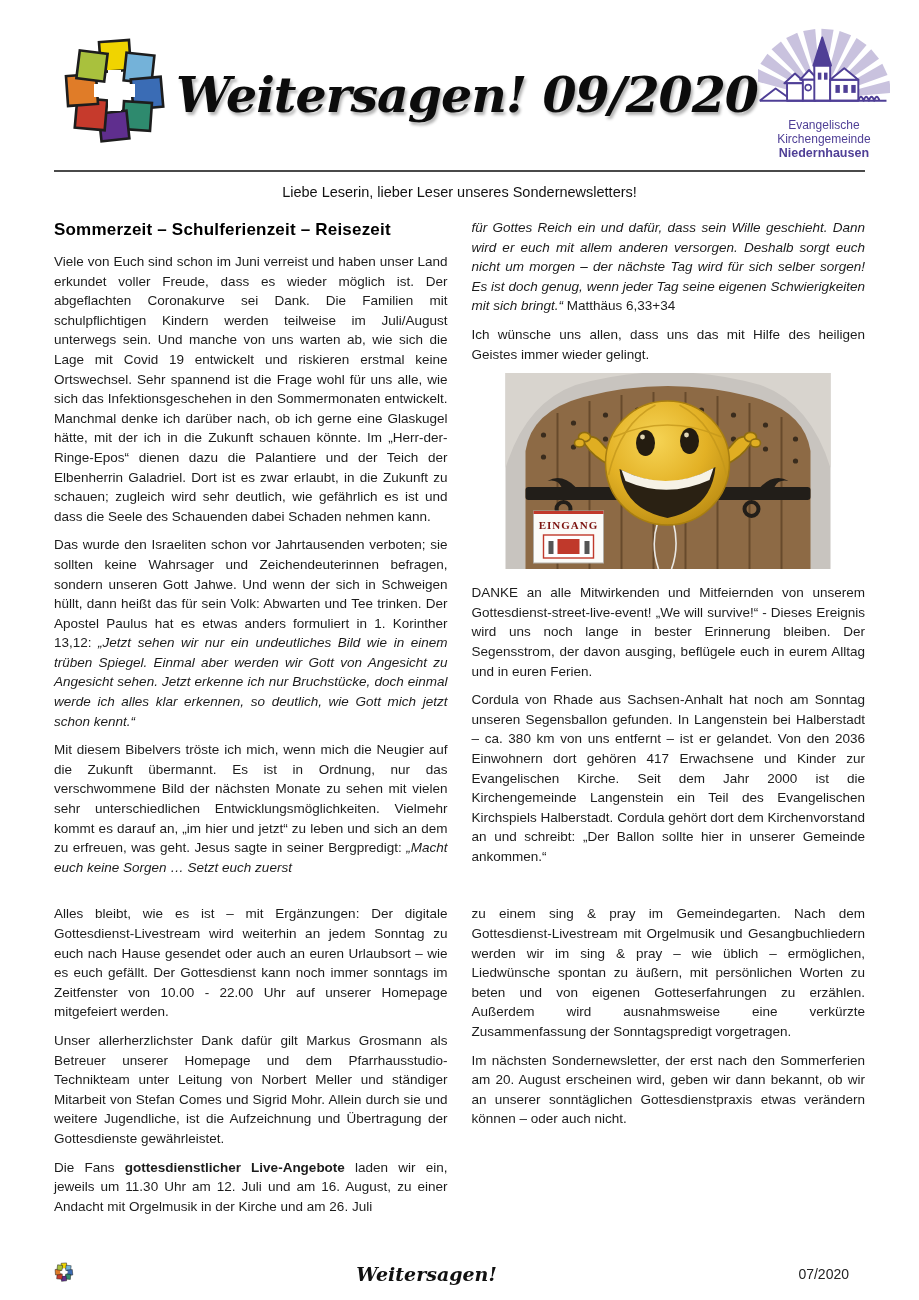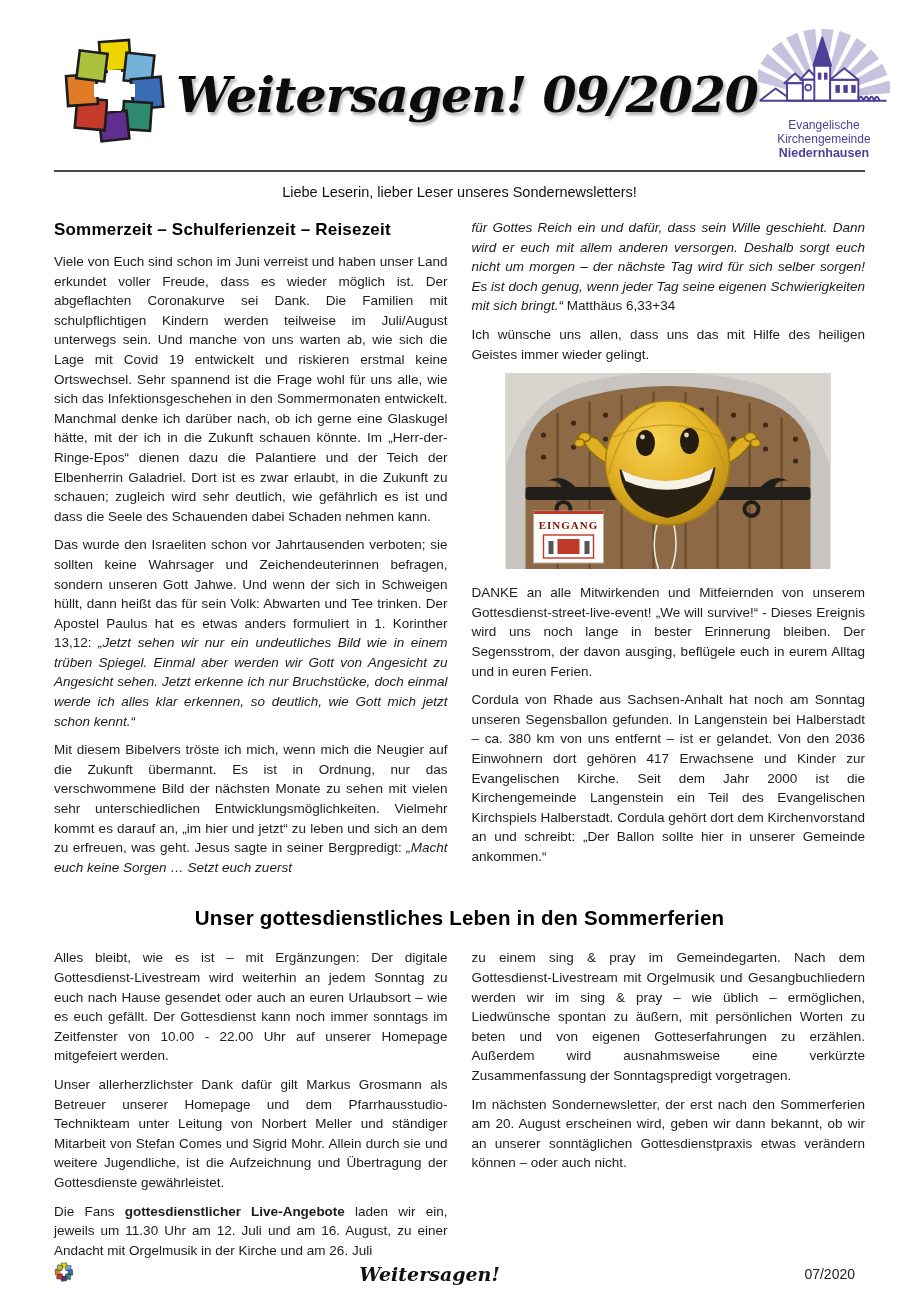--- a/index.html
+++ b/index.html
@@ -46,21 +46,21 @@
   }
   .it{font-style:italic;}
   .bd{font-weight:bold;}
   .photo-wrap{margin:6px 0 10px 0;text-align:center;}
   .sec2-heading{
     text-align:center;font-size:20.5px;font-weight:bold;
     margin:20px 0 14px 0;color:#000;letter-spacing:0.2px;
   }
   
   .footer{
-    position:absolute;left:54px;right:64px;bottom:14px;
+    position:absolute;left:54px;right:70px;bottom:14px;
     display:flex;align-items:center;
   }
   .footer-logo{width:20px;flex:0 0 20px;}
   .footer-brand{
     flex:1;text-align:center;
     font-family:"DejaVu Serif", serif;font-style:italic;font-weight:700;
     font-size:19px;color:#111;
   }
   .footer-issue{flex:0 0 70px;text-align:right;font-size:14px;color:#222;}
 </style>
@@ -230,21 +230,20 @@
             <rect x="79" y="168" width="5" height="13" fill="#555"></rect>
           </g>
         </svg>
       </div>
 
       <p>DANKE an alle Mitwirkenden und Mitfeiernden von unserem Gottesdienst-street-live-event! „We will survive!“ - Dieses Ereignis wird uns noch lange in bester Erinnerung bleiben. Der Segensstrom, der davon ausging, beflügele euch in eurem Alltag und in euren Ferien.</p>
       <p>Cordula von Rhade aus Sachsen-Anhalt hat noch am Sonntag unseren Segensballon gefunden. In Langenstein bei Halberstadt – ca. 380 km von uns entfernt – ist er gelandet. Von den 2036 Einwohnern dort gehören 417 Erwachsene und Kinder zur Evangelischen Kirche. Seit dem Jahr 2000 ist die Kirchengemeinde Langenstein ein Teil des Evangelischen Kirchspiels Halberstadt. Cordula gehört dort dem Kirchenvorstand an und schreibt: „Der Ballon sollte hier in unserer Gemeinde ankommen.“</p>
     </div>
   </div>
 
-  <div class="sec2-heading">Unser gottesdienstliches Leben in den Sommerferien</div>
 
   <div class="cols body-text">
     <div class="col">
       <p>Alles bleibt, wie es ist – mit Ergänzungen: Der digitale Gottesdienst-Livestream wird weiterhin an jedem Sonntag zu euch nach Hause gesendet oder auch an euren Urlaubsort – wie es euch gefällt. Der Gottesdienst kann noch immer sonntags im Zeitfenster von 10.00 - 22.00 Uhr auf unserer Homepage mitgefeiert werden.</p>
       <p>Unser allerherzlichster Dank dafür gilt Markus Grosmann als Betreuer unserer Homepage und dem Pfarrhausstudio-Technikteam unter Leitung von Norbert Meller und ständiger Mitarbeit von Stefan Comes und Sigrid Mohr. Allein durch sie und weitere Jugendliche, ist die Aufzeichnung und Übertragung der Gottesdienste gewährleistet.</p>
       <p><span>Die Fans </span><span class="bd">gottesdienstlicher Live-Angebote</span><span> laden wir ein, jeweils um 11.30 Uhr am 12. Juli und am 16. August, zu einer Andacht mit Orgelmusik in der Kirche und am 26. Juli</span></p>
     </div>
     <div class="col">
       <p>zu einem sing &amp; pray im Gemeindegarten. Nach dem Gottesdienst-Livestream mit Orgelmusik und Gesangbuchliedern werden wir im sing &amp; pray – wie üblich – ermöglichen, Liedwünsche spontan zu äußern, mit persönlichen Worten zu beten und von eigenen Gotteserfahrungen zu erzählen. Außerdem wird ausnahmsweise eine verkürzte Zusammenfassung der Sonntagspredigt vorgetragen.</p>
       <p>Im nächsten Sondernewsletter, der erst nach den Sommerferien am 20. August erscheinen wird, geben wir dann bekannt, ob wir an unserer sonntäglichen Gottesdienstpraxis etwas verändern können – oder auch nicht.</p>

